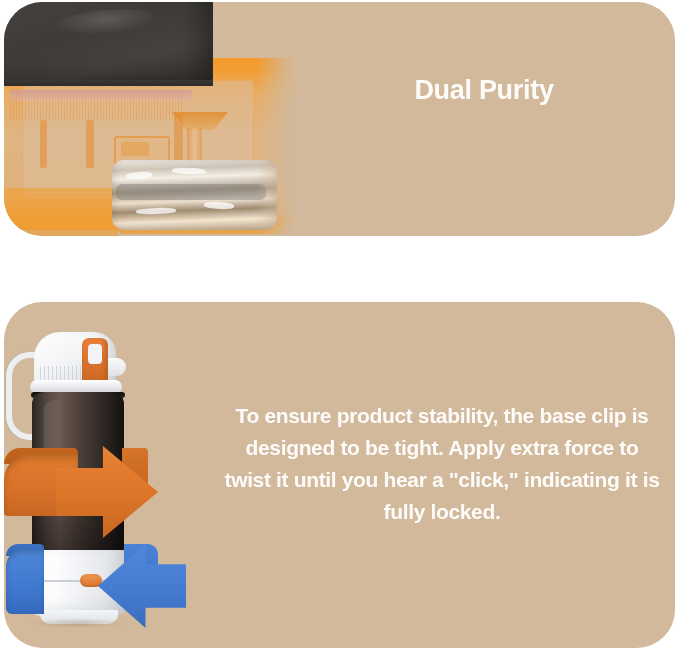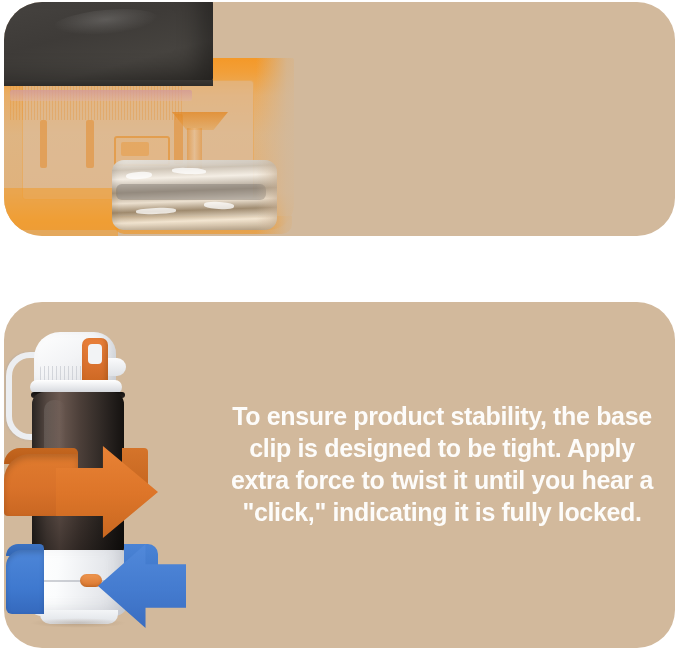--- a/index.html
+++ b/index.html
@@ -58,21 +58,21 @@
   
   #bottom-body {
     position: absolute;
     left: 222px;
     top: 400px;
     width: 440px;
     text-align: center;
     color: #fdfcfa;
     font-family: "Liberation Sans", sans-serif;
     font-weight: bold;
-    font-size: 25px;
+    font-size: 21px;
     line-height: 32px;
     letter-spacing: -0.35px;
   }
 
   
   #xray-figure {
     position: absolute;
     left: 0px;
     top: 0px;
     width: 300px;
@@ -541,20 +541,21 @@
     <div class="xr-pool-speck s3"></div>
     <div class="xr-pool-speck s4"></div>
     <div class="xr-cap">
       <div class="xr-cap-gloss"></div>
     </div>
     <div class="xr-cap-edge"></div>
     <div class="xr-fade"></div>
   </div>
 
   <div id="top-headline">
+    <span class="hl-line hl-line-1">Dual Purity</span>
   </div>
 
 </div>
 
 <div class="panel" id="panel-bottom"></div>
 
 <div id="bottle-figure">
   <div class="bt-handle"></div>
   <div class="bt-cap-shell"></div>
   <div class="bt-cap-ridge"></div>

